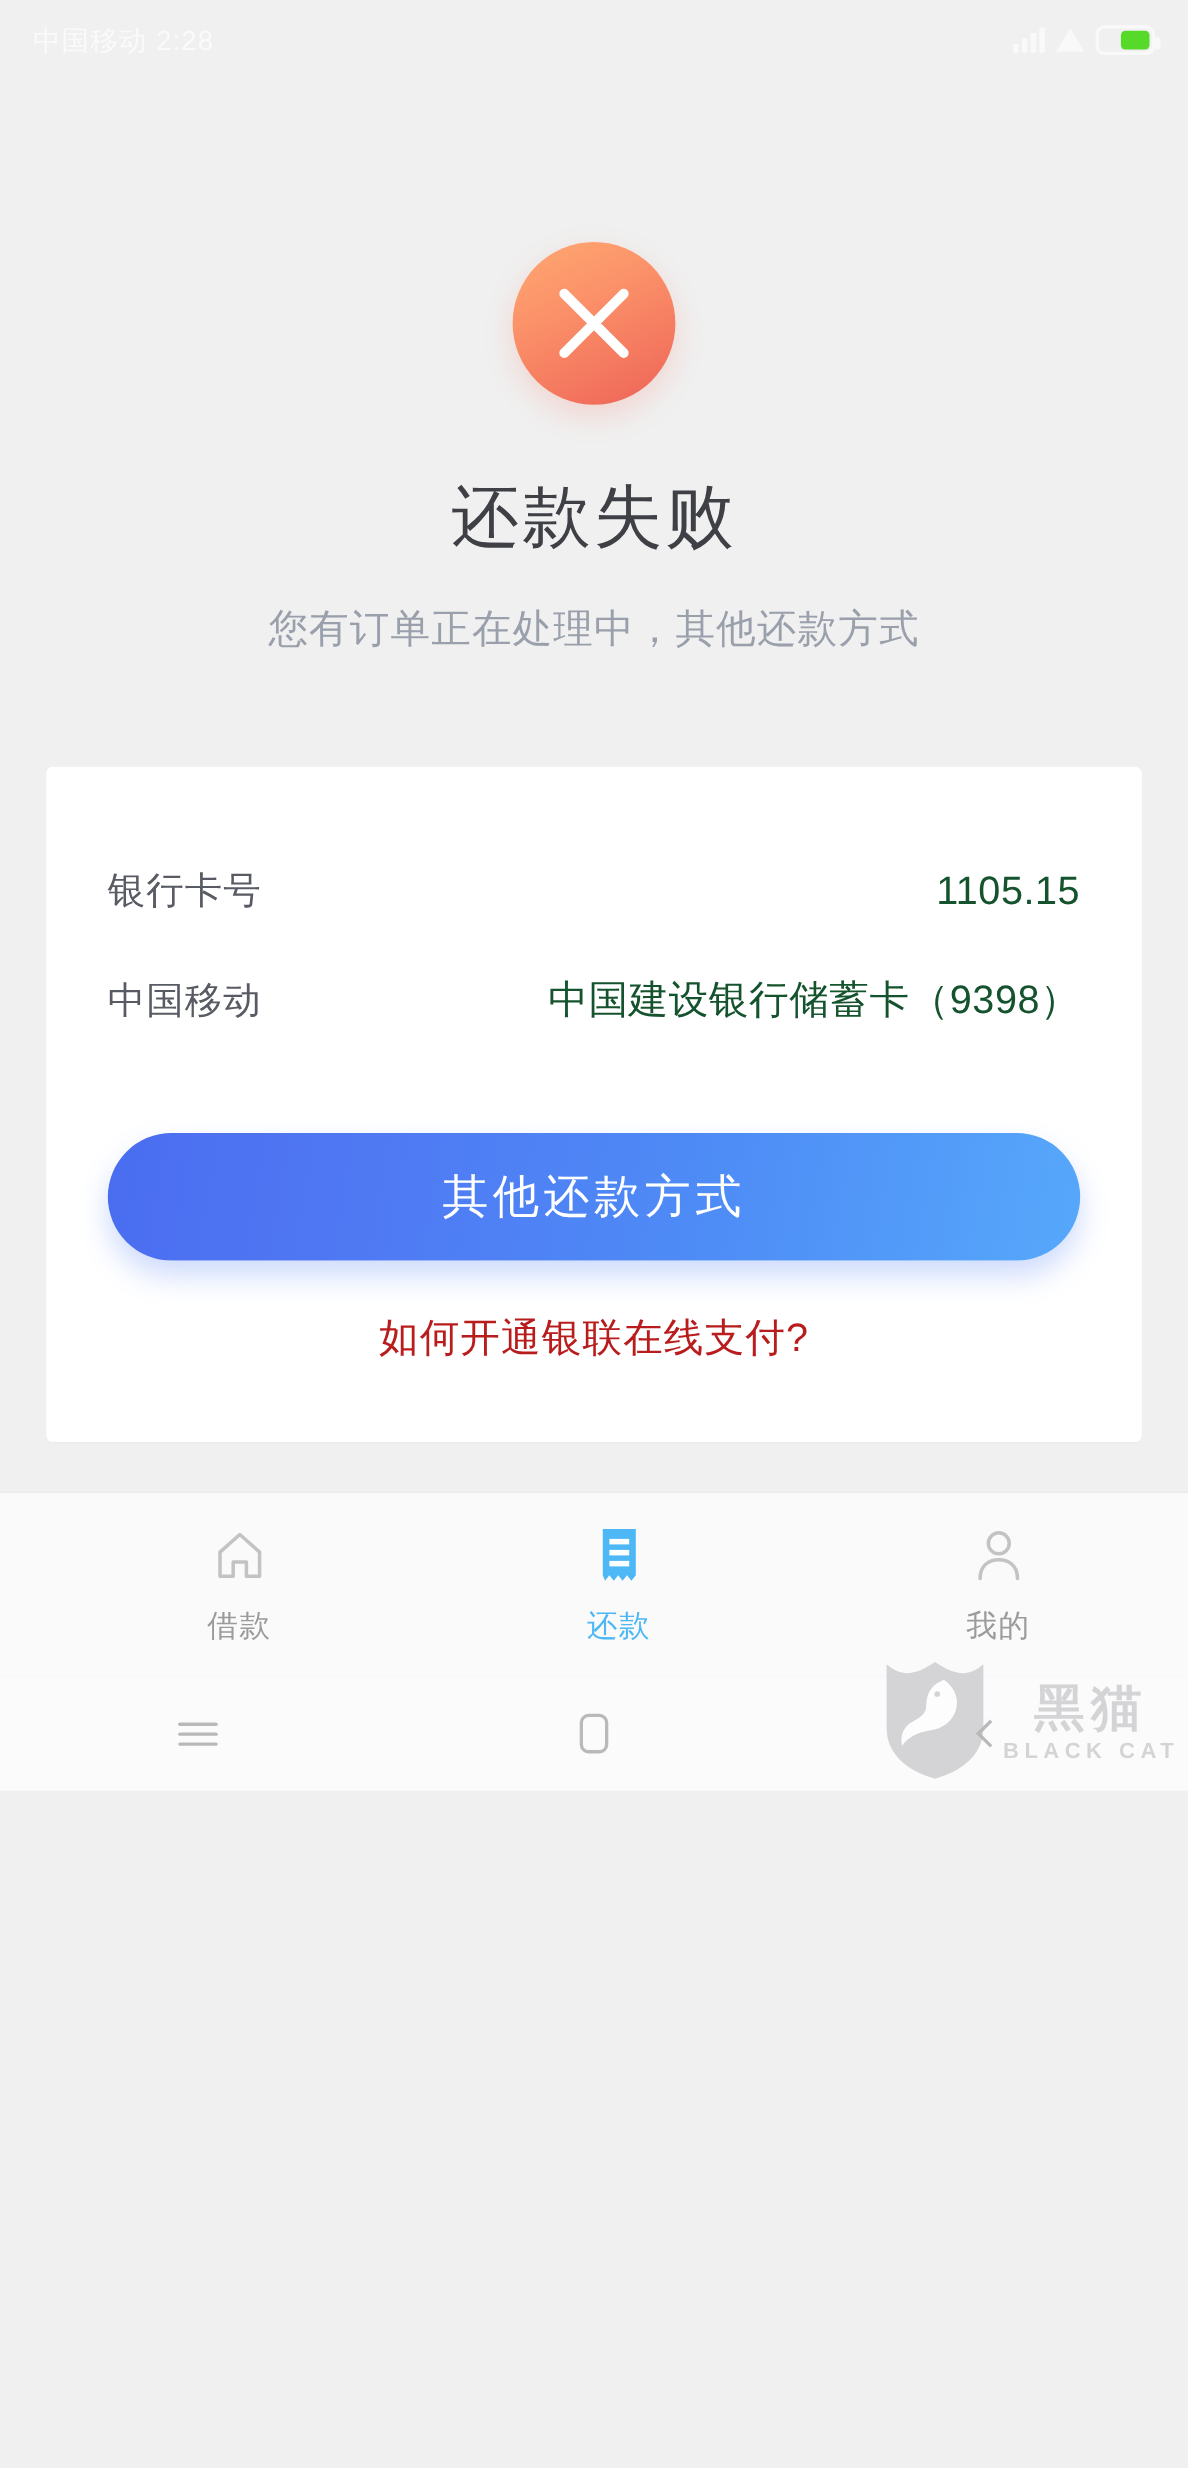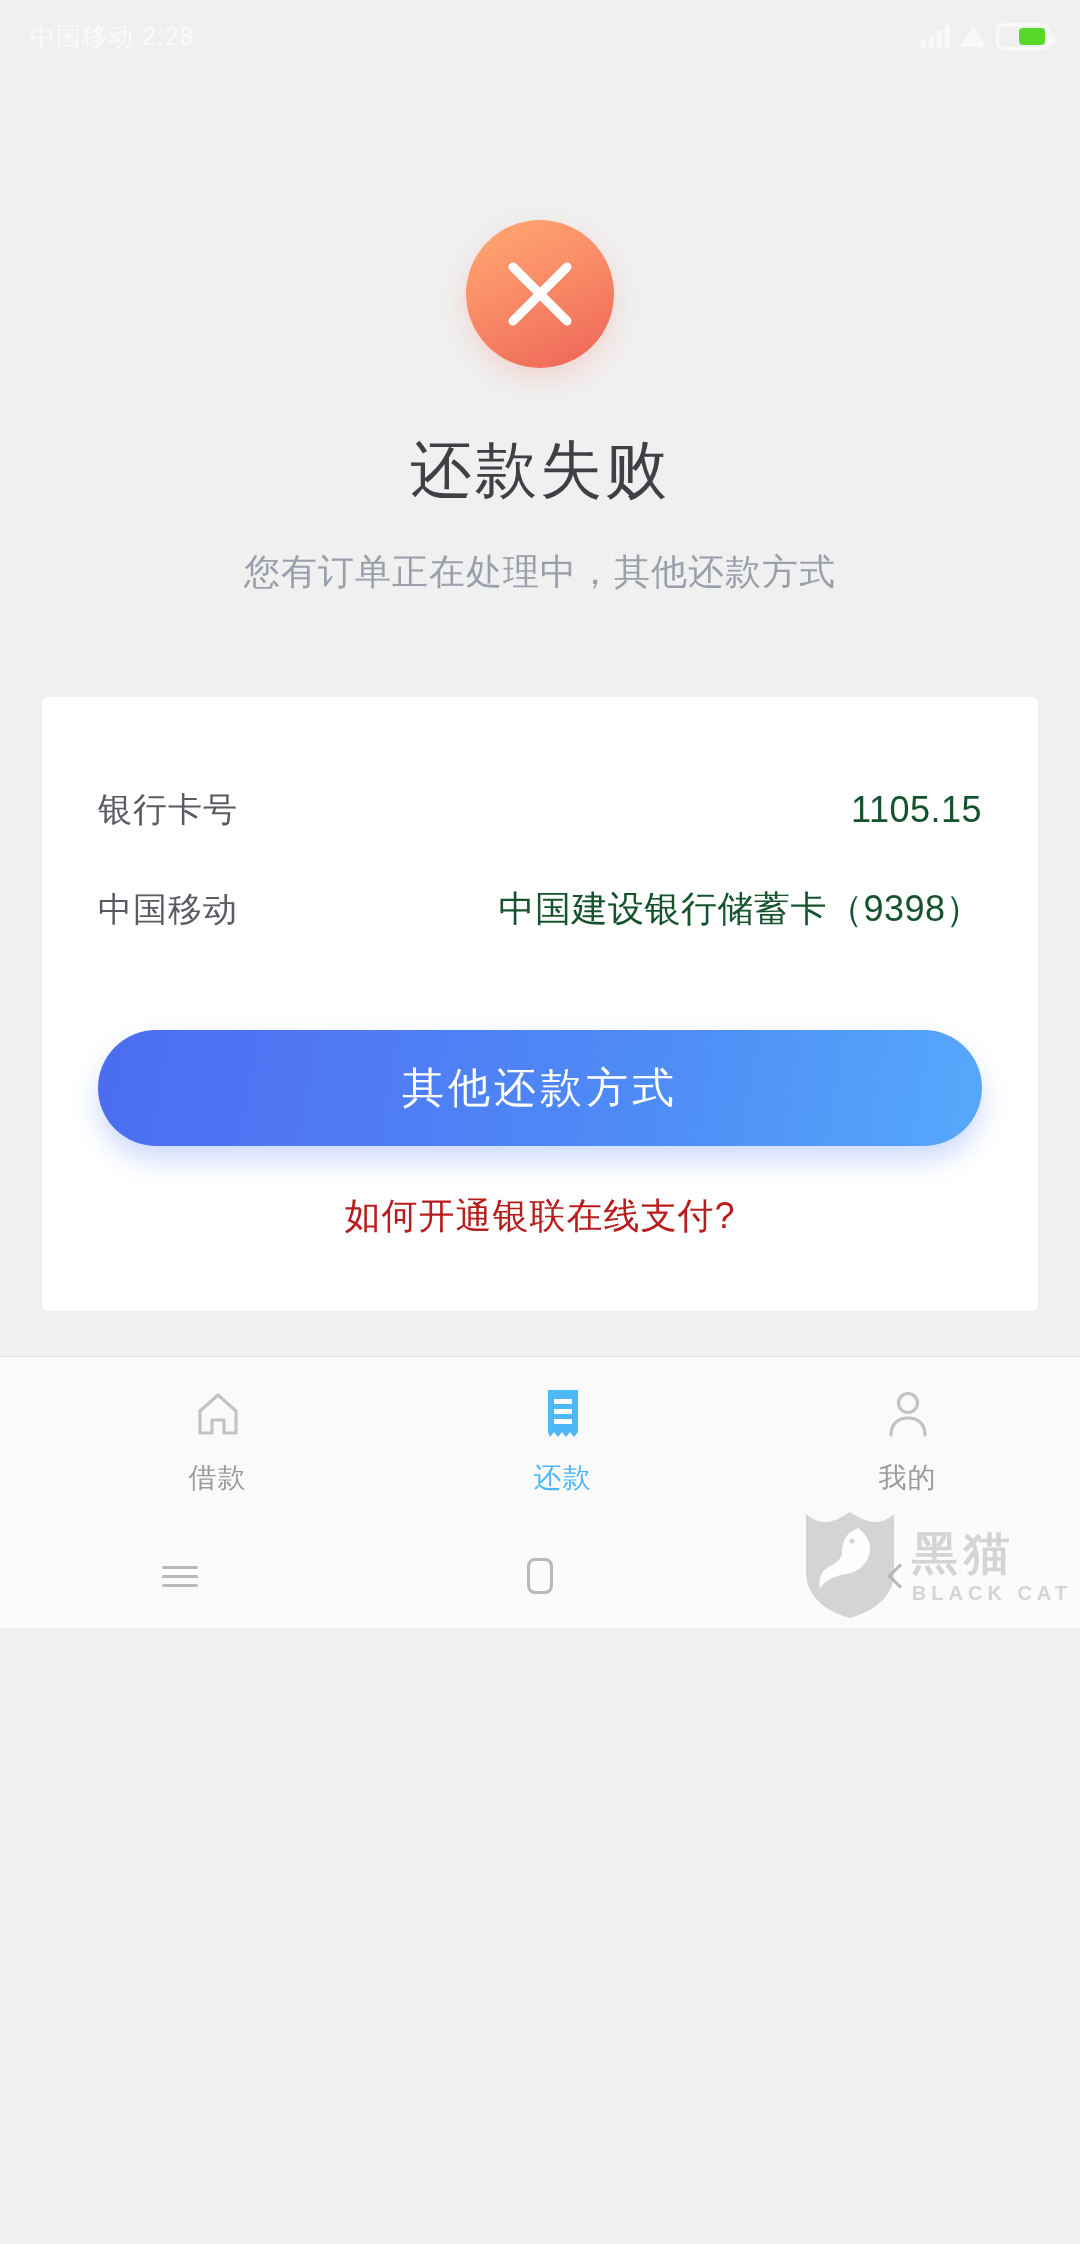--- a/index.html
+++ b/index.html
@@ -140,21 +140,21 @@
     border-left:3px solid #b9b9b9; border-bottom:3px solid #b9b9b9;
     transform:rotate(45deg);
   }
 
   
   .watermark {
     position:absolute; right:8px; bottom:4px;
     display:flex; align-items:center; gap:14px;
     opacity:.55;
   }
-  .wm-text { display:flex; flex-direction:column; align-items:flex-start; }
+  .wm-text { display:flex; flex-direction:column; align-items:center; }
   .wm-cn { font-size:46px; color:#b6b6ba; letter-spacing:6px; line-height:1; font-weight:bold; }
   .wm-en { font-size:20px; color:#b6b6ba; letter-spacing:5px; margin-top:6px; font-weight:bold; }
 </style>
 </head>
 <body>
 
 <div class="screen">
 
   <div class="statusbar">
     <div class="sb-left">

